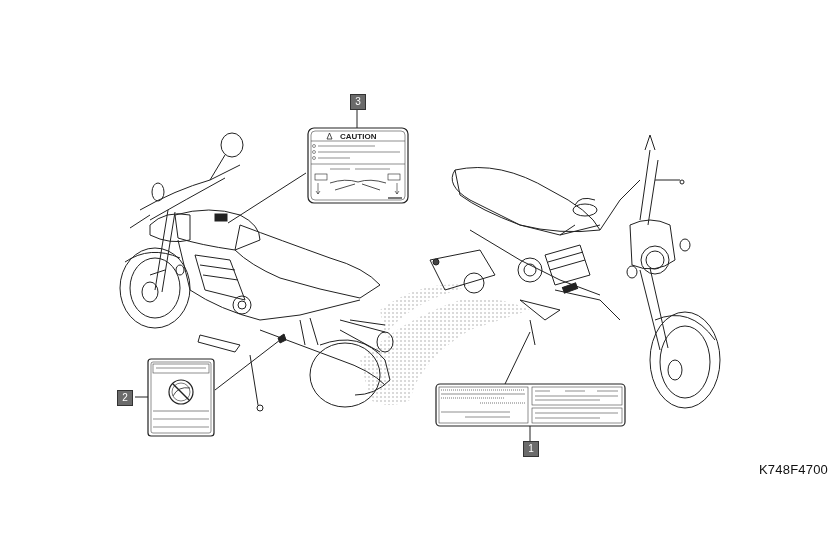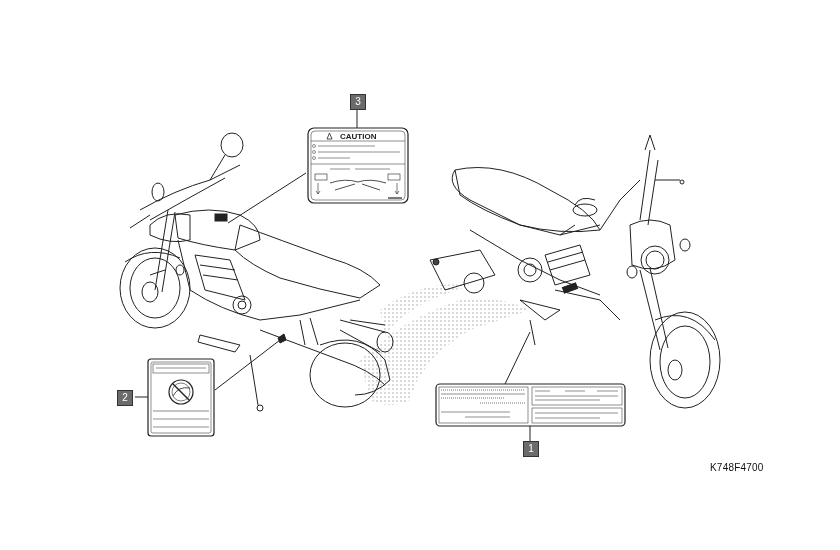--- a/index.html
+++ b/index.html
@@ -1,19 +1,19 @@
 <!DOCTYPE html>
 <html><head>
 <meta charset="utf-8">
 <style>
   html, body { margin:0; padding:0; background:#ffffff; }
   body { width:840px; height:550px; position:relative; overflow:hidden; font-family:"Liberation Sans", sans-serif; }
   .canvas { position:absolute; left:0; top:0; width:840px; height:550px; }
   .badge { position:absolute; width:14px; height:14px; background:#6b6b6b; border:1px solid #333; color:#fff; font-size:10px; line-height:14px; text-align:center; }
-  .code { position:absolute; left:710px; top:462px; font-size:10px; color:#111; letter-spacing:0.2px; }
+  .code { position:absolute; left:759px; top:462px; font-size:13px; color:#111; letter-spacing:0.2px; }
   svg text { font-family:"Liberation Sans", sans-serif; }
 </style>
 </head>
 <body>
 
 <div class="canvas">
 <svg width="840" height="550" viewBox="0 0 840 550" xmlns="http://www.w3.org/2000/svg">
   <defs>
     <pattern id="dots" width="4" height="4" patternUnits="userSpaceOnUse">
       <circle cx="1" cy="1" r="0.7" fill="#999"></circle>

